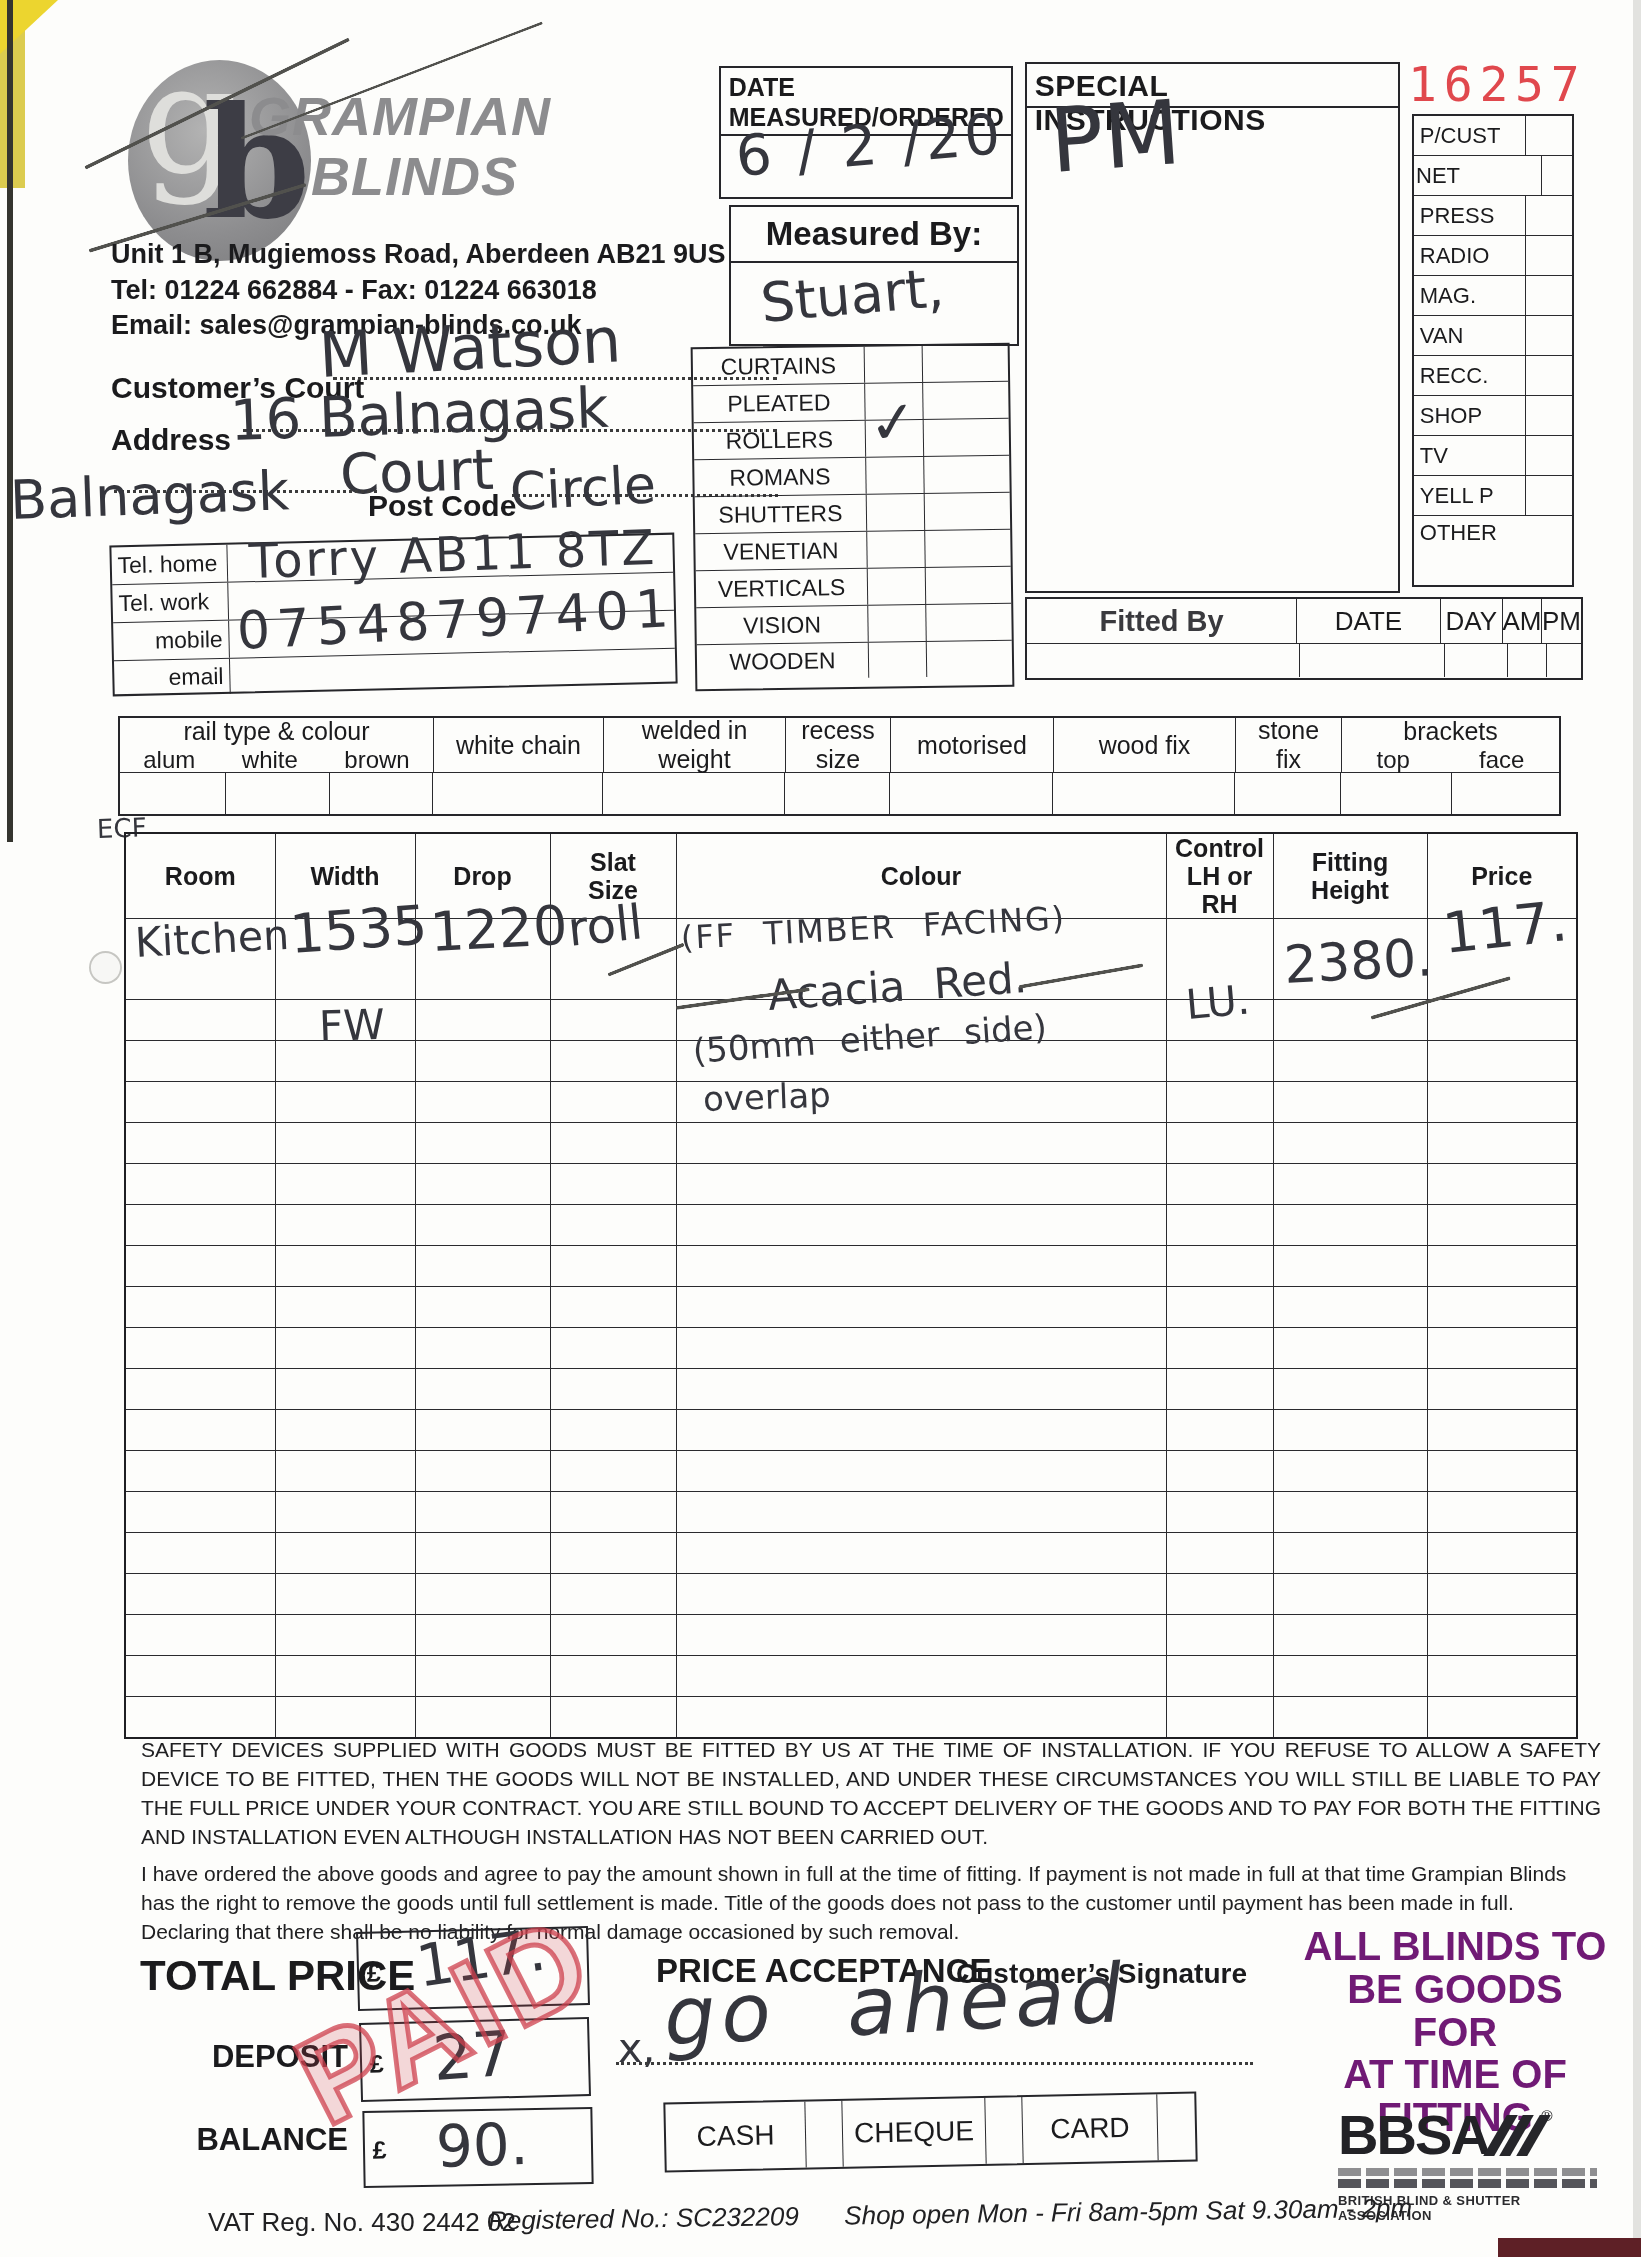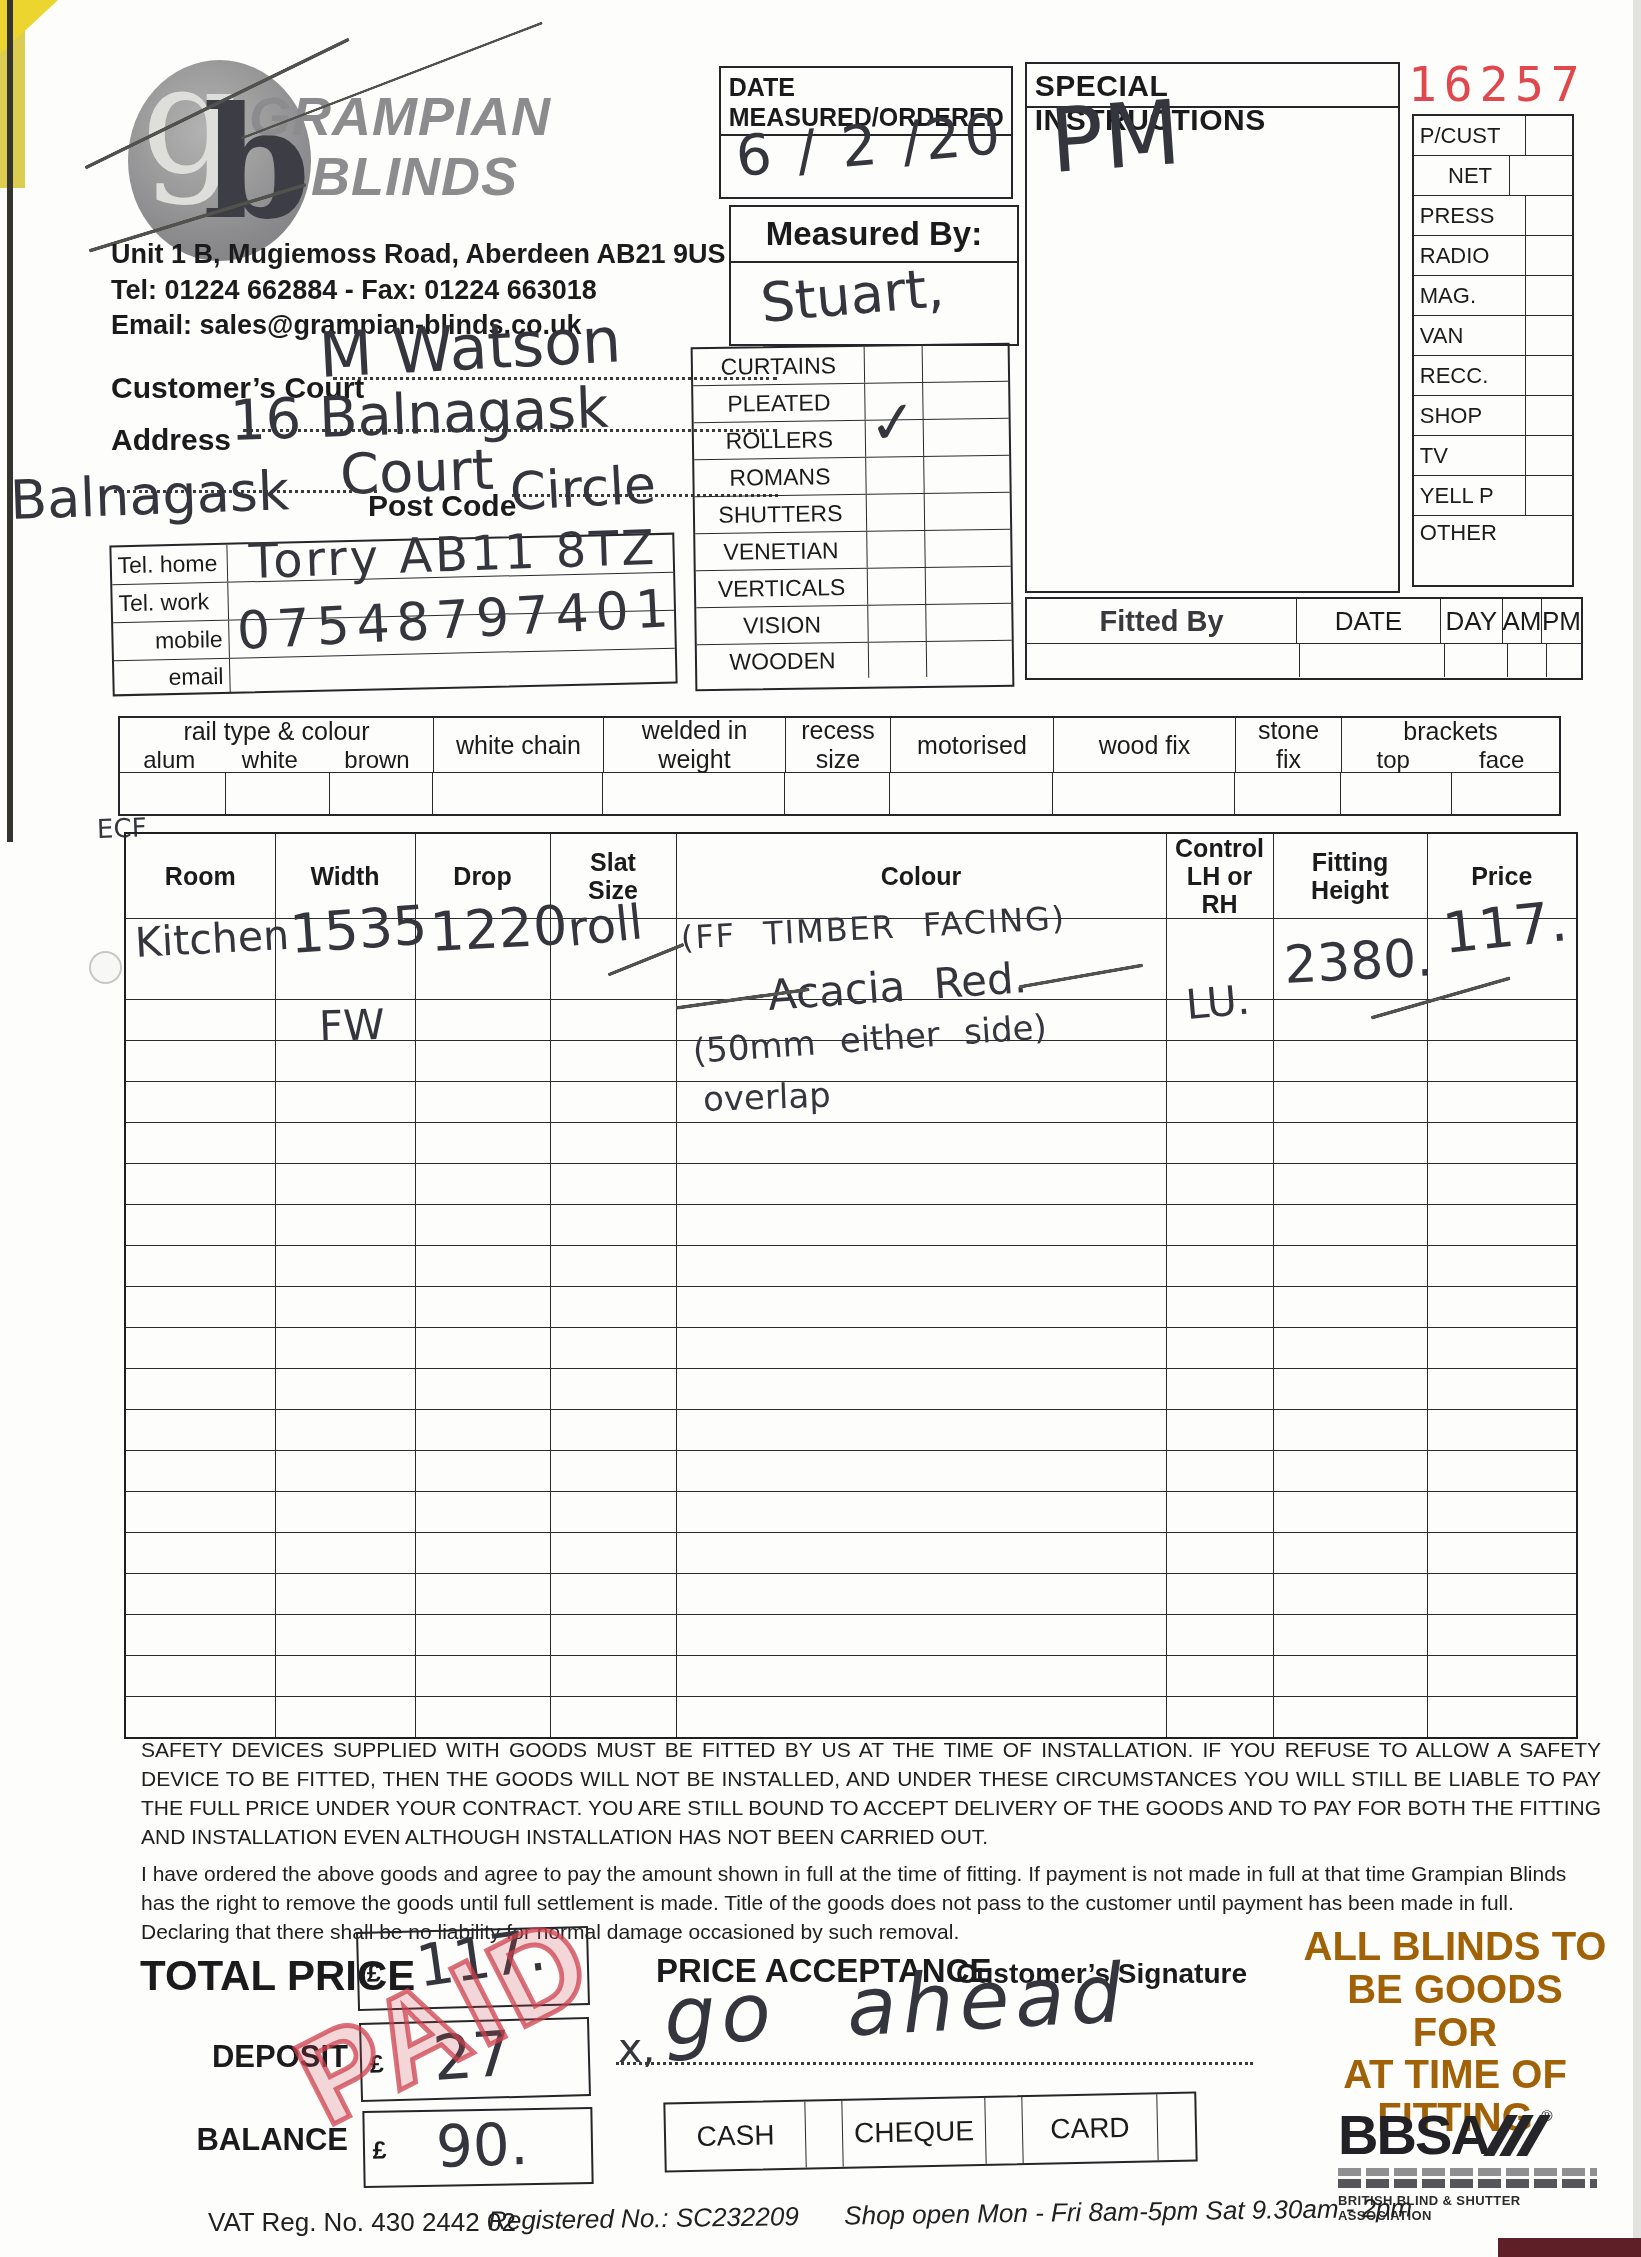--- a/index.html
+++ b/index.html
@@ -180,21 +180,21 @@
   <div class="abs" style="left:1408px;top:56px;font-family:'DejaVu Sans Mono',monospace;font-size:48px;color:#e0484d;letter-spacing:6.8px">16257</div>
 
   <div class="box" style="left:1412px;top:114px;width:162px;height:473px">
     <div class="frow rowline" style="height:39px">
         <div class="cell" style="width:112px;justify-content:flex-start;padding-left:5.8px">
           <span style="font-size:22px">P/CUST</span>
         </div>
         <div class="cell" style="flex:1"></div>
       </div>
     <div class="frow rowline" style="height:39px">
-        <div class="cell" style="width:96px;justify-content:center;padding-left:17px">
+        <div class="cell" style="width:128px;justify-content:flex-start;padding-left:2px">
           <span style="font-size:22px">NET</span>
         </div>
         <div class="cell" style="flex:1"></div>
       </div>
     <div class="frow rowline" style="height:39px">
         <div class="cell" style="width:112px;justify-content:flex-start;padding-left:5.8px">
           <span style="font-size:22px">PRESS</span>
         </div>
         <div class="cell" style="flex:1"></div>
       </div>
@@ -596,21 +596,21 @@
           <span style="font-size:28px">CHEQUE</span>
         </div>
       <div class="cell" style="width:37px"></div>
       <div class="cell" style="width:135px">
           <span style="font-size:28px">CARD</span>
         </div>
       <div class="cell" style="flex:1"></div>
     </div>
   </div>
 
-  <div class="abs" style="left:1303px;top:1925px;width:304px;text-align:center;font-weight:800;font-size:40px;line-height:1.07;color:#a16207">
+  <div class="abs" style="left:1303px;top:1925px;width:304px;text-align:center;font-weight:800;font-size:40px;line-height:1.07;color:#701a75">
     <div>ALL BLINDS TO</div>
     <div>BE GOODS FOR</div>
     <div>AT TIME OF</div>
     <div>FITTING</div>
   </div>
 
   <div class="abs" style="left:1338px;top:2107px;width:263px">
     <div style="display:flex;align-items:center">
       <span style="font-weight:700;font-size:56px;letter-spacing:-1.9px;color:#222226;line-height:1">BBSA</span>
       <span class="slash"></span>

